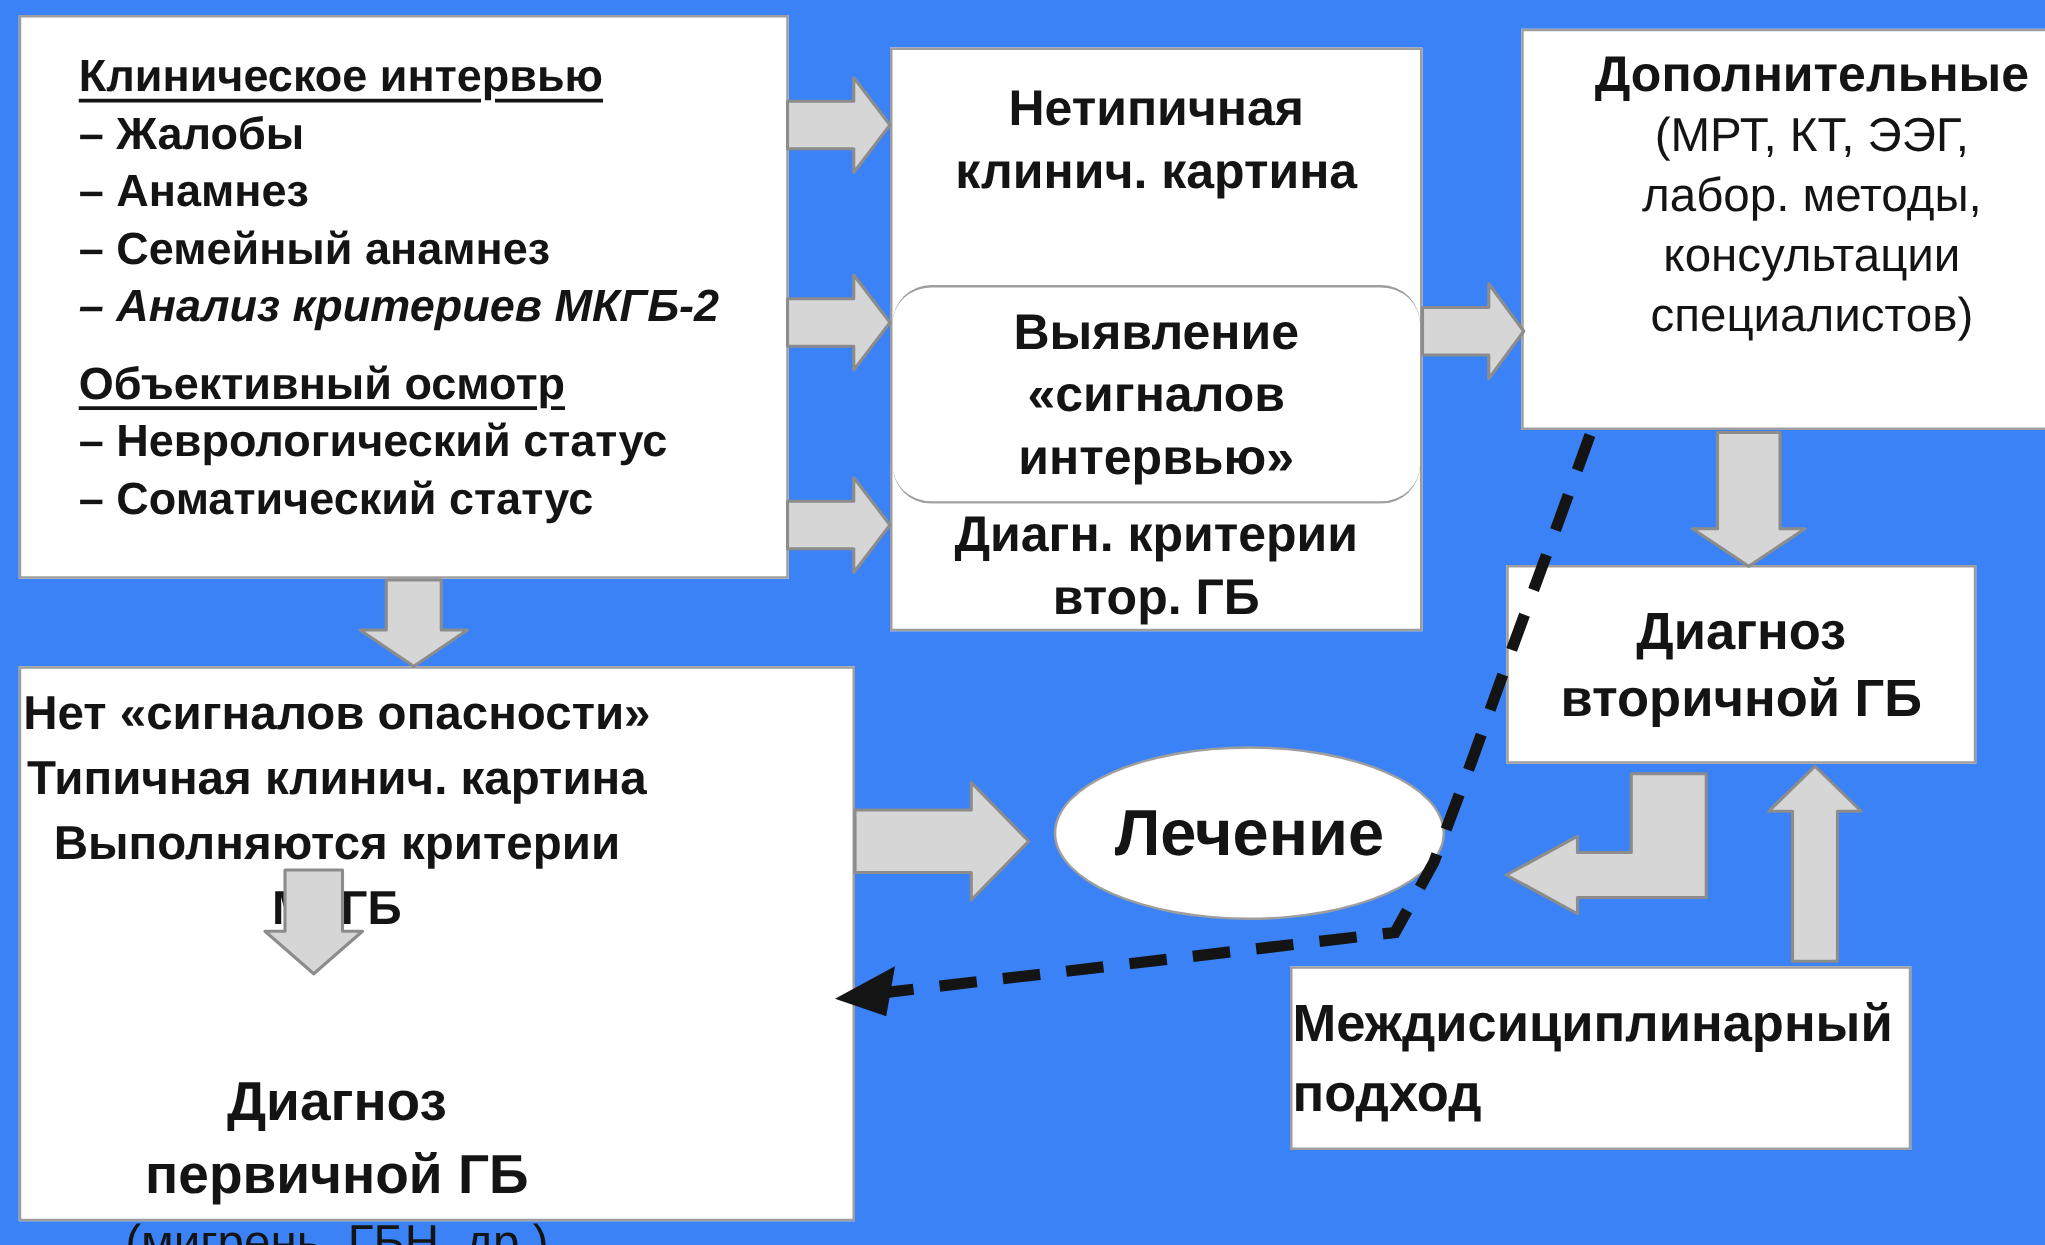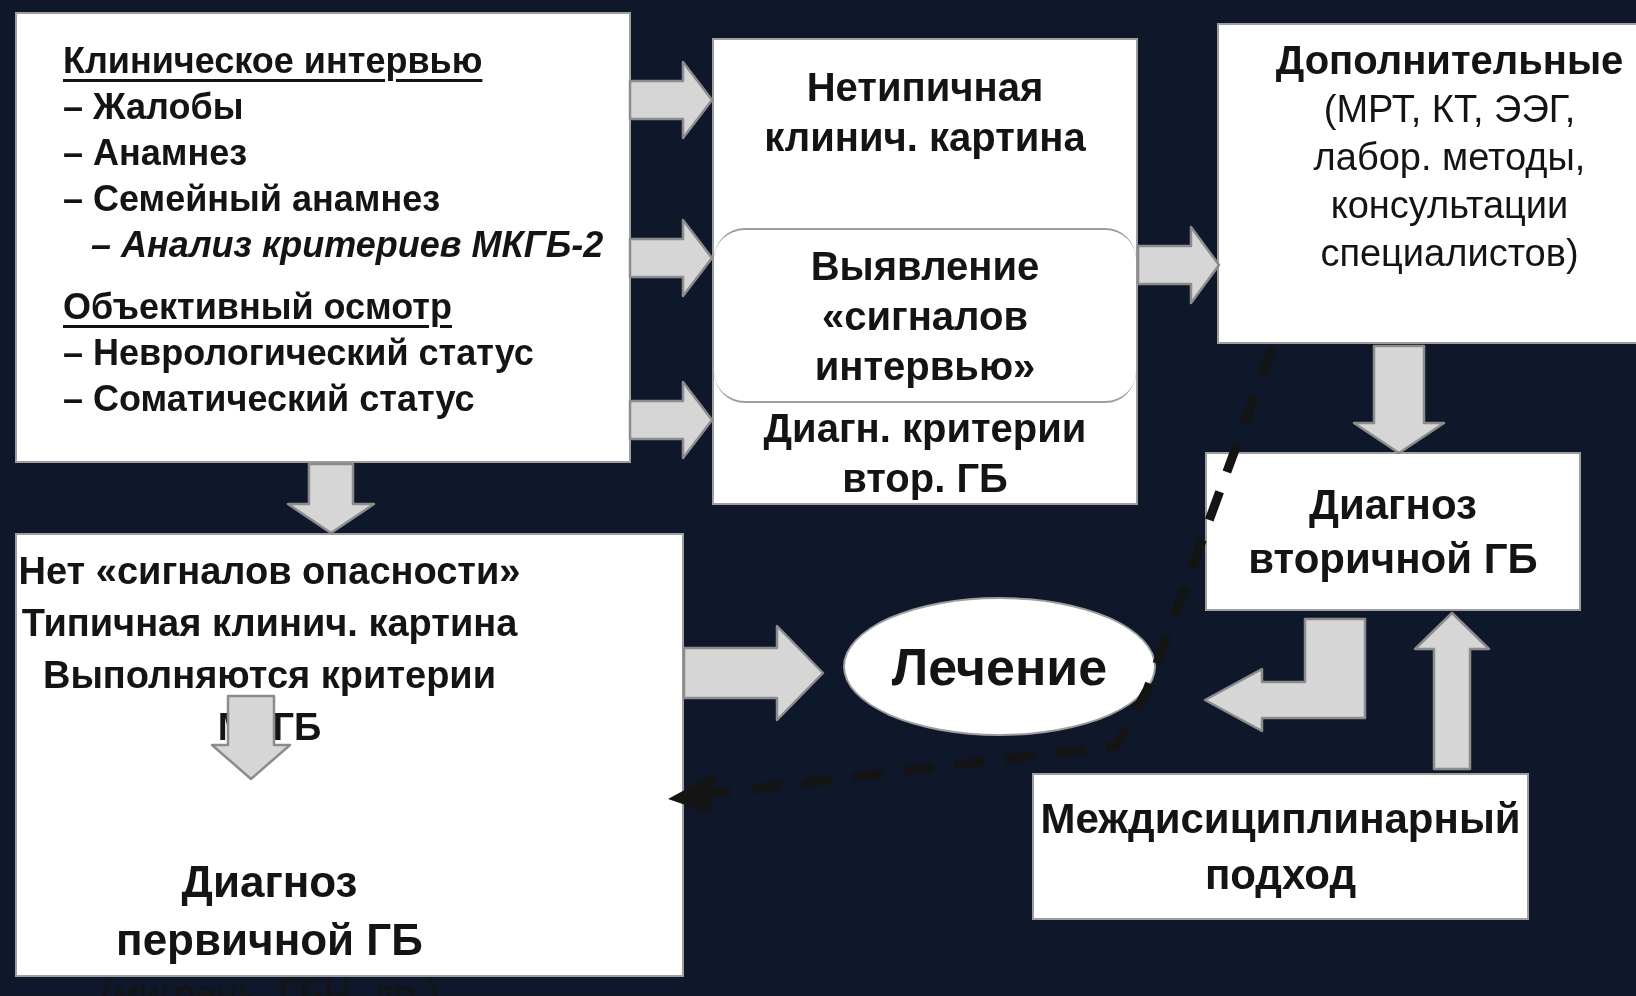--- a/index.html
+++ b/index.html
@@ -3,35 +3,35 @@
 <meta charset="utf-8">
 <style>
   :root{
     --arrow-fill:#d6d6d6;
     --arrow-stroke:#8c8c8c;
     --box-border:#9e9e9e;
     --ink:#141414;
   }
   html,body{margin:0;padding:0;background:#ffffff;}
   .canvas{
-    position:relative;width:1636px;height:996px;background:#0f172a;
+    position:relative;width:1636px;height:996px;background:#3b82f6;
     font-family:"Liberation Sans","DejaVu Sans",sans-serif;color:var(--ink);
     overflow:hidden;
   }
   .box{
     position:absolute;background:#ffffff;border:2px solid var(--box-border);
     box-sizing:border-box;
   }
   .u{text-decoration:underline;text-decoration-thickness:3px;text-underline-offset:6px;}
 
   
   .b-interview{left:15px;top:12px;width:616px;height:451px;padding:24px 8px 0 46px;
     font-size:36px;font-weight:700;line-height:46px;}
   .b-interview .gap{margin-top:16px;}
-  .italic{font-style:italic;margin-left:28px;}
+  .italic{font-style:italic;}
 
   
   .b-middle{left:712px;top:38px;width:426px;height:467px;display:flex;flex-direction:column;}
   .b-middle .sec{display:flex;flex-direction:column;justify-content:center;
     font-size:40px;font-weight:700;line-height:50px;text-align:center;border-radius:31px;}
   .b-middle .s1{height:157px;}
   .b-middle .s2{height:186px;border-top:2px solid var(--box-border);border-bottom:2px solid var(--box-border);margin-top:44px;}
   .b-middle .s3{flex:1;}
 
   
@@ -46,21 +46,21 @@
   
   .b-typical{left:15px;top:533px;width:669px;height:444px;padding-top:10px;}
   .b-typical .col{width:505px;text-align:center;}
   .b-typical .tline{font-size:38px;font-weight:700;line-height:52px;}
   .b-typical .spacer{height:100px;}
   .b-typical .dxline{font-size:44px;font-weight:700;line-height:58px;}
   .b-typical .note{font-size:38px;font-weight:400;line-height:50px;}
 
   
   .b-inter{left:1032px;top:773px;width:497px;height:147px;display:flex;flex-direction:column;
-    justify-content:center;text-align:center;font-size:42px;font-weight:700;line-height:56px;}
+    justify-content:center;font-size:42px;font-weight:700;line-height:56px;}
 
   
   .ellipse{
     position:absolute;left:843px;top:597px;width:313px;height:139px;background:#ffffff;
     border:2px solid var(--box-border);border-radius:50%;box-sizing:border-box;
     display:flex;align-items:center;justify-content:center;
     font-size:52px;font-weight:700;
   }
 
   

